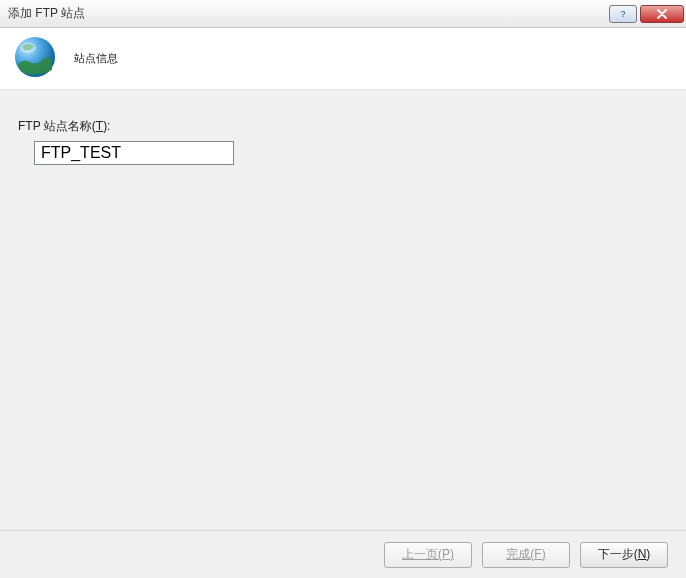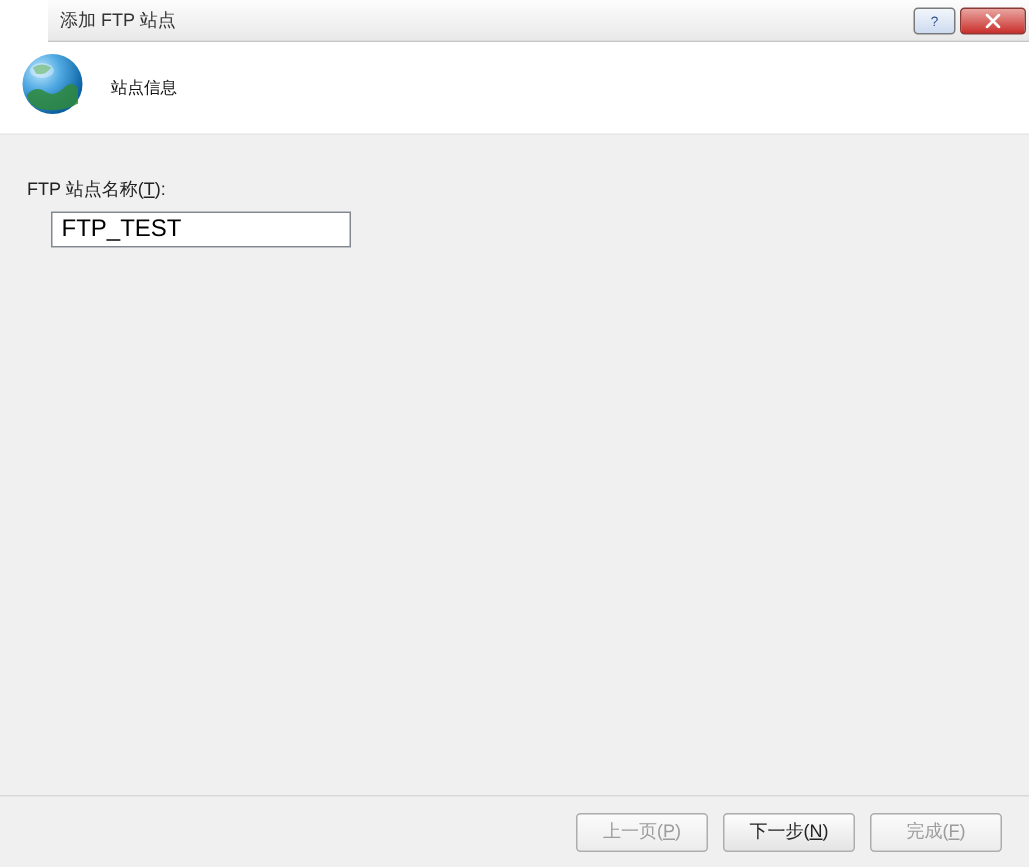--- a/index.html
+++ b/index.html
@@ -8,21 +8,20 @@
     
     .titlebar {
       height: 28px;
       background: linear-gradient(#fdfdfd, #e8e8e8);
       border-bottom: 1px solid #c5c5c5;
       display: flex;
       align-items: center;
       padding: 0 2px 0 8px;
       font-size: 12px;
       color: #333;
-      margin-left: 32px;
     }
     .titlebar .spacer { flex: 1; }
     .win-btn {
       width: 30px; height: 18px;
       border: 1px solid #7a7a7a;
       border-radius: 3px;
       margin-left: 3px;
       display: flex; align-items: center; justify-content: center;
       background: linear-gradient(#f2f6fb, #cddbef);
       font-size: 10px;
@@ -120,20 +119,21 @@
       background: linear-gradient(#fdfdfd, #e4e4e4);
       font-size: 12px;
       color: #222;
       cursor: pointer;
       padding: 0 8px;
     }
     .btn:disabled {
       color: #9c9c9c;
       cursor: default;
       background: linear-gradient(#fbfbfb, #ececec);
+      text-decoration: underline;
     }
     .btn .uline { text-decoration: underline; }
   </style>
 </head>
 <body>
 
 <div class="titlebar">
   <span>添加 FTP 站点</span>
   <span class="spacer"></span>
   <div class="win-btn help">
@@ -174,19 +174,19 @@
   </div>
   <input type="text" class="text-input" value="FTP_TEST" style="">
 
 
 </div>
 
 <div class="footer">
   <button class="btn" disabled="">
     <span>上一页(</span><span class="uline">P</span><span>)</span>
   </button>
+  <button class="btn" disabled="">
+    <span>完成(</span><span class="uline">F</span><span>)</span>
+  </button>
   <button class="btn">
     <span>下一步(</span><span class="uline">N</span><span>)</span>
-  </button>
-  <button class="btn" disabled="">
-    <span>完成(</span><span class="uline">F</span><span>)</span>
   </button>
 </div>
 
 </body></html>

